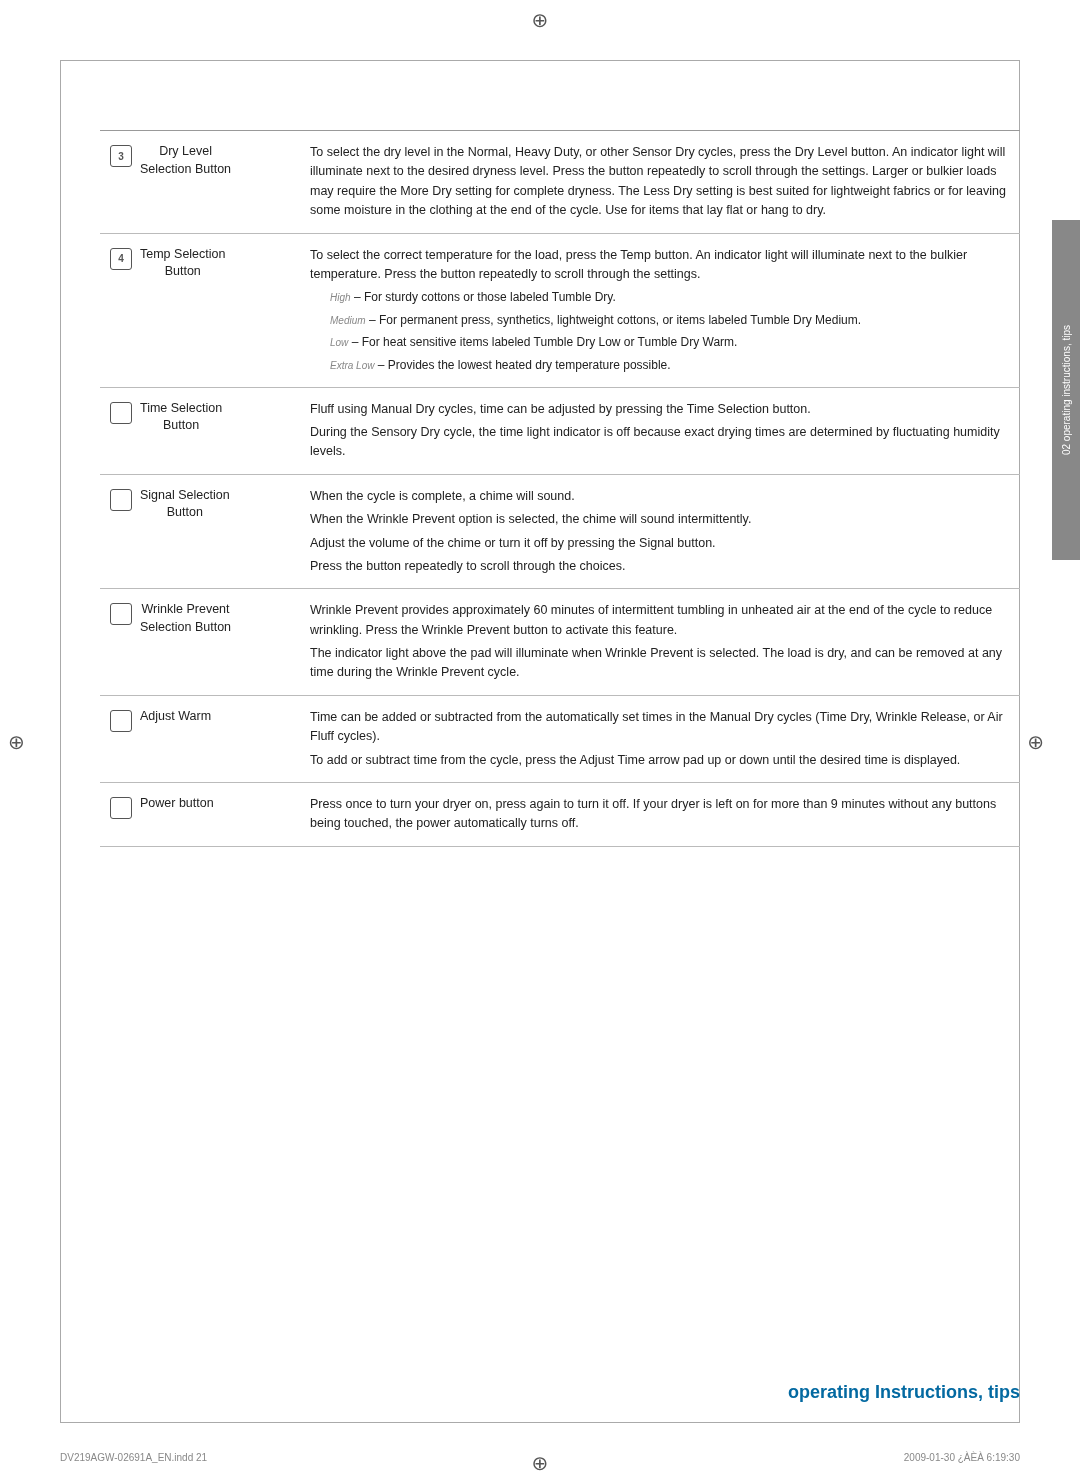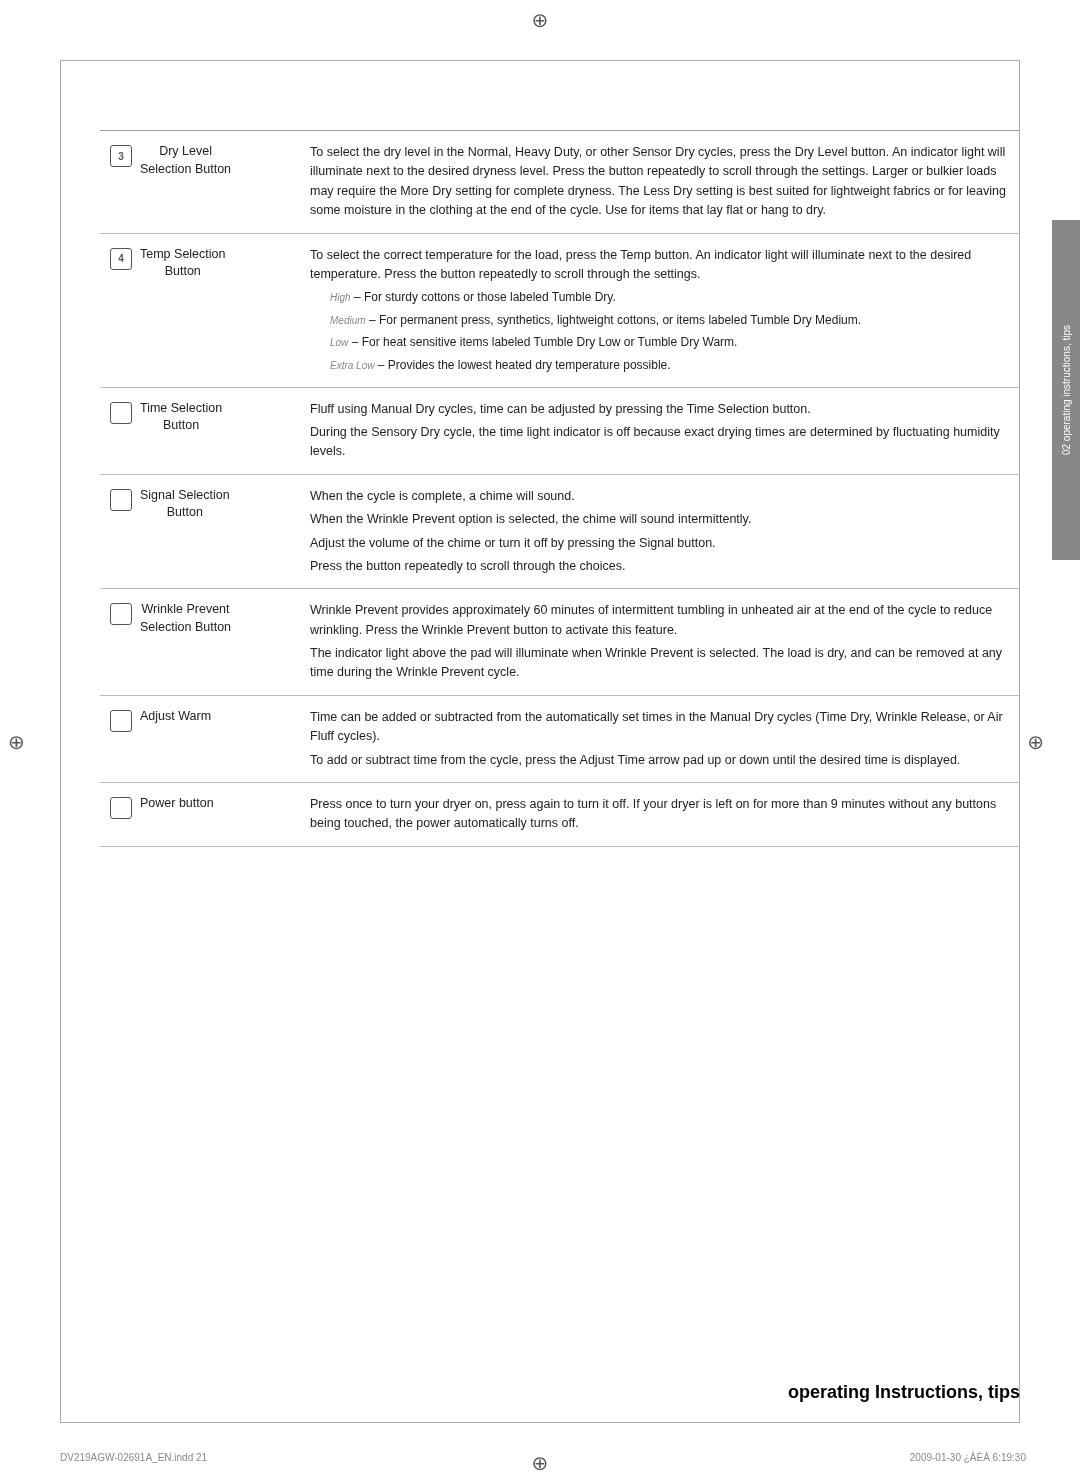--- a/index.html
+++ b/index.html
@@ -161,37 +161,37 @@
       font-style: italic;
     }
 
     
     .footer-title {
       position: absolute;
       bottom: 80px;
       right: 60px;
       font-size: 18px;
       font-weight: bold;
-      color: #000000;
+      color: #0369a1;
     }
 
     .footer-bar {
       position: absolute;
       bottom: 60px;
       left: 60px;
       right: 60px;
       height: 1px;
       background: #aaa;
     }
 
     .footer-bottom {
       position: absolute;
       bottom: 20px;
       left: 60px;
-      right: 54px;
+      right: 60px;
       display: flex;
       justify-content: space-between;
       font-size: 10px;
       color: #888;
     }
 
     .reg-mark-bottom {
       position: absolute;
       bottom: 8px;
       left: 50%;
@@ -261,21 +261,21 @@
             </td>
           </tr>
           <tr>
             <td class="label-cell">
               <div class="label-inner">
                 <div class="button-icon numbered">4</div>
                 <div class="label-text">Temp Selection<br>Button</div>
               </div>
             </td>
             <td class="desc-cell">
-              <p>To select the correct temperature for the load, press the Temp button. An indicator light will illuminate next to the desired temperature. Press the button repeatedly to scroll through the settings.</p>
+              <p>To select the correct temperature for the load, press the Temp button. An indicator light will illuminate next to the bulkier temperature. Press the button repeatedly to scroll through the settings.</p>
               <p class="temp-item"><span class="temp-label">High</span> – For sturdy cottons or those labeled Tumble Dry.</p>
               <p class="temp-item"><span class="temp-label">Medium</span> – For permanent press, synthetics, lightweight cottons, or items labeled Tumble Dry Medium.</p>
               <p class="temp-item"><span class="temp-label">Low</span> – For heat sensitive items labeled Tumble Dry Low or Tumble Dry Warm.</p>
               <p class="temp-item"><span class="temp-label">Extra Low</span> – Provides the lowest heated dry temperature possible.</p>
             </td>
           </tr>
           <tr>
             <td class="label-cell">
               <div class="label-inner">
                 <div class="button-icon"></div>

